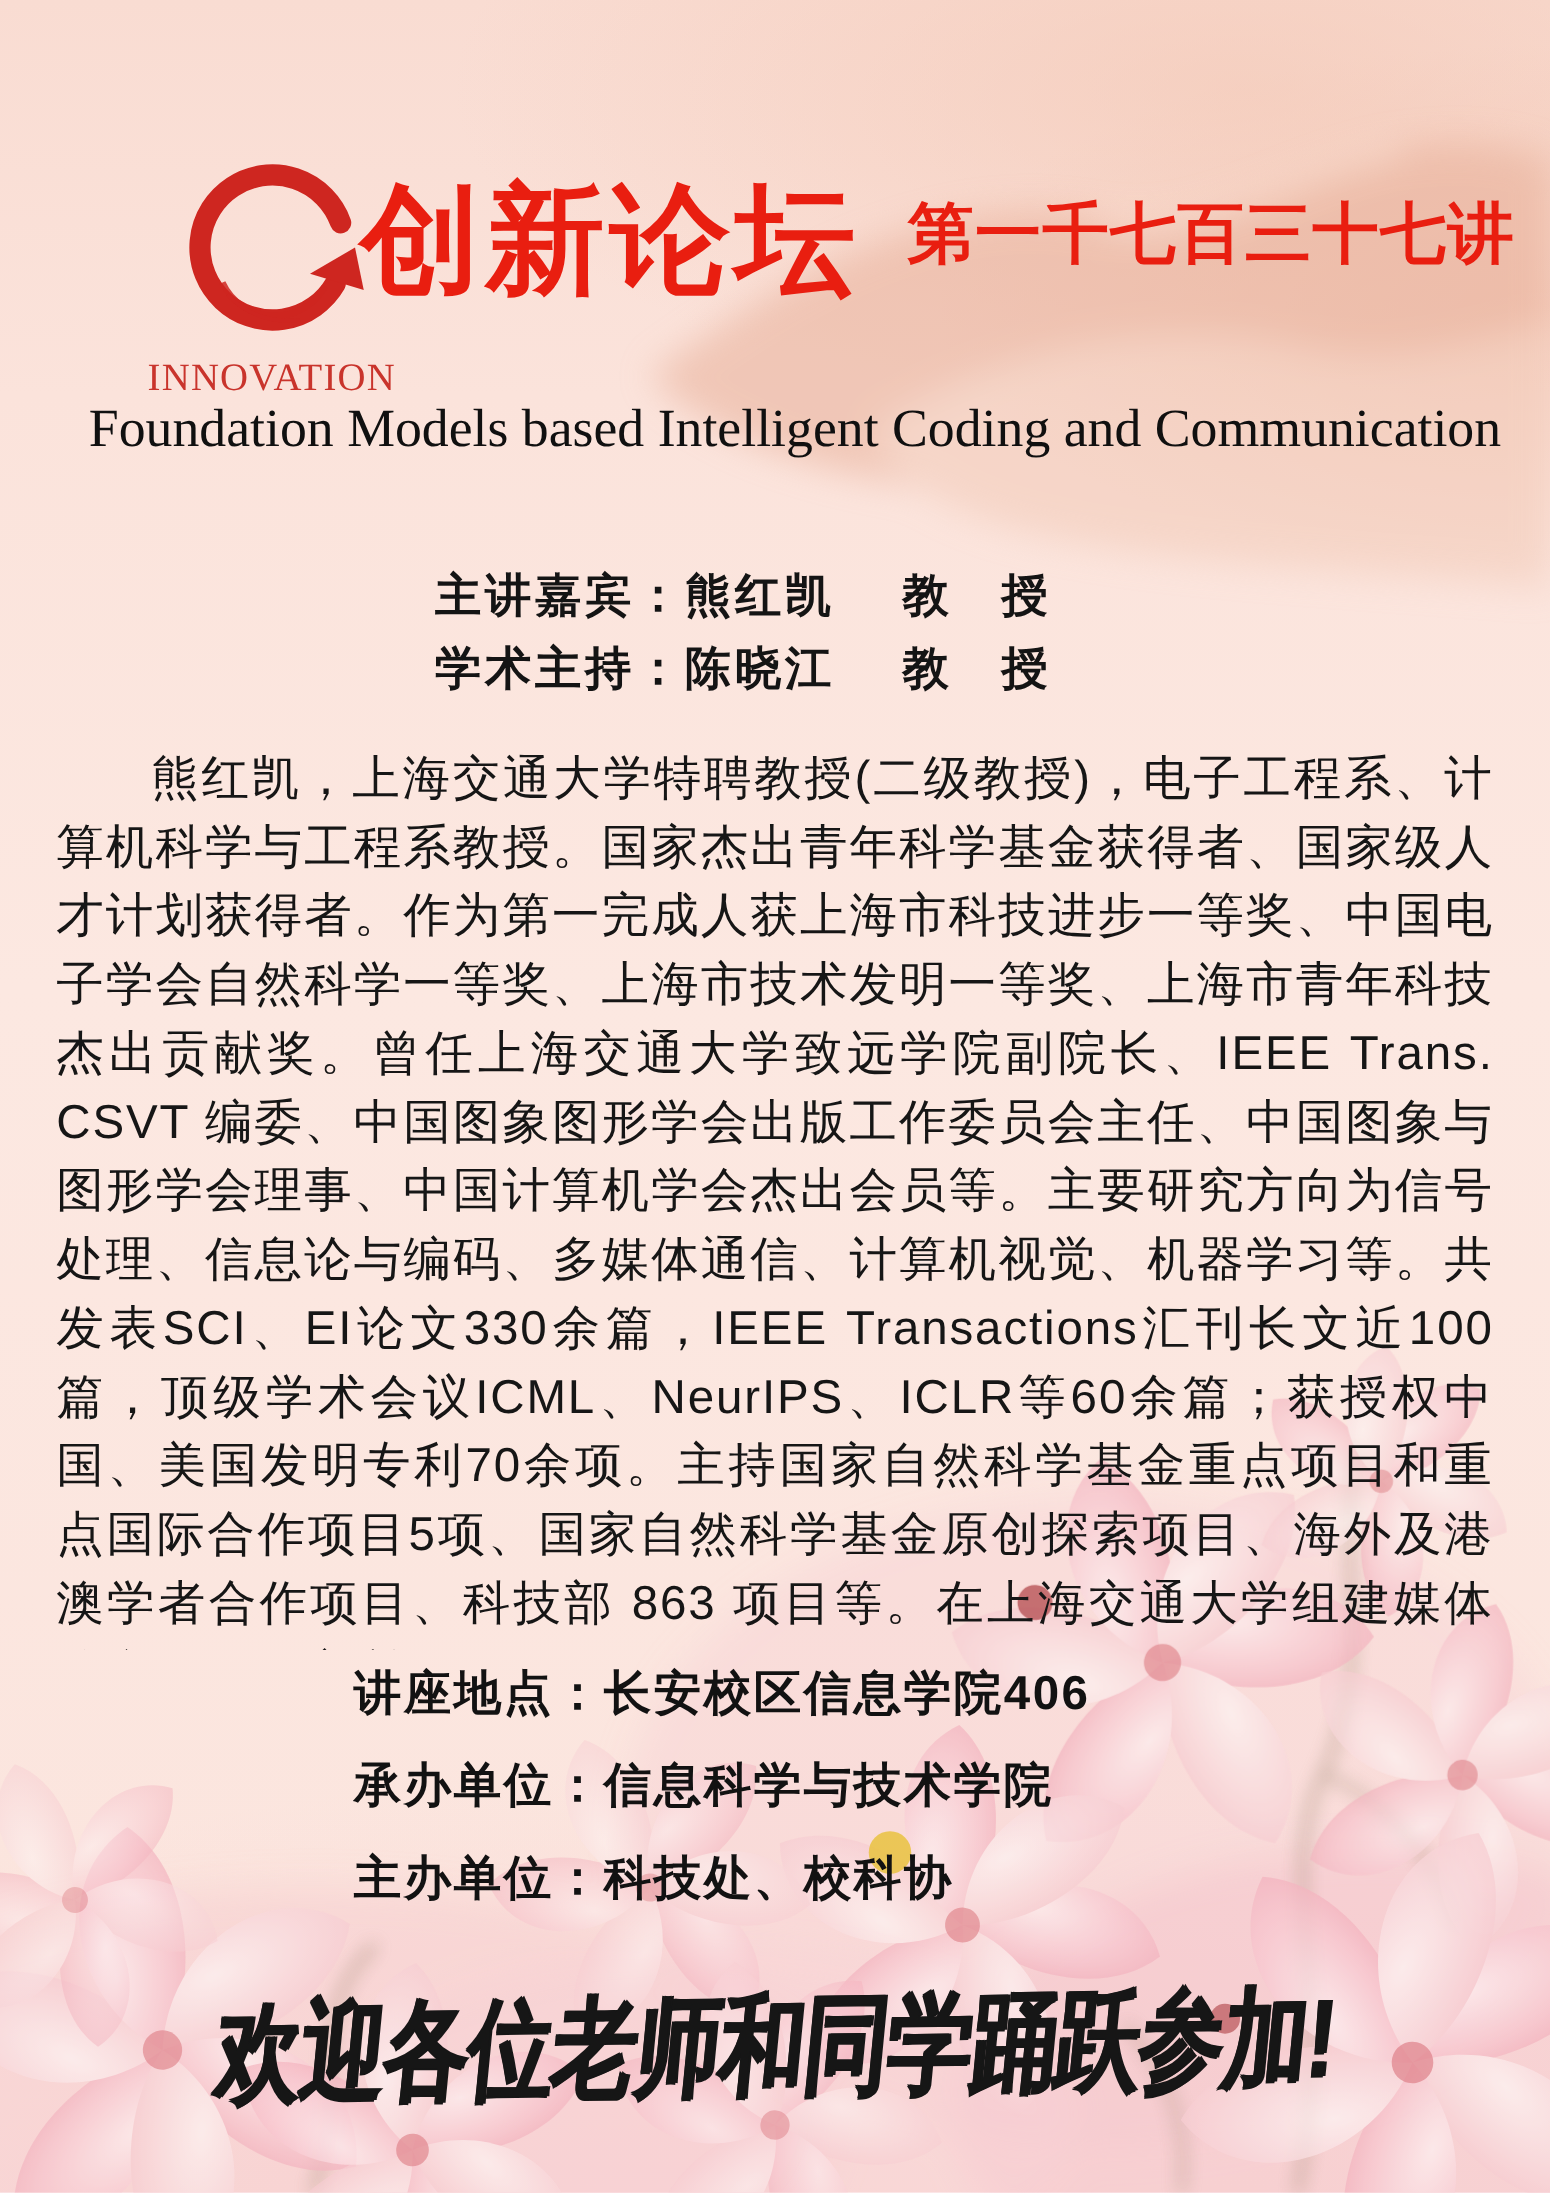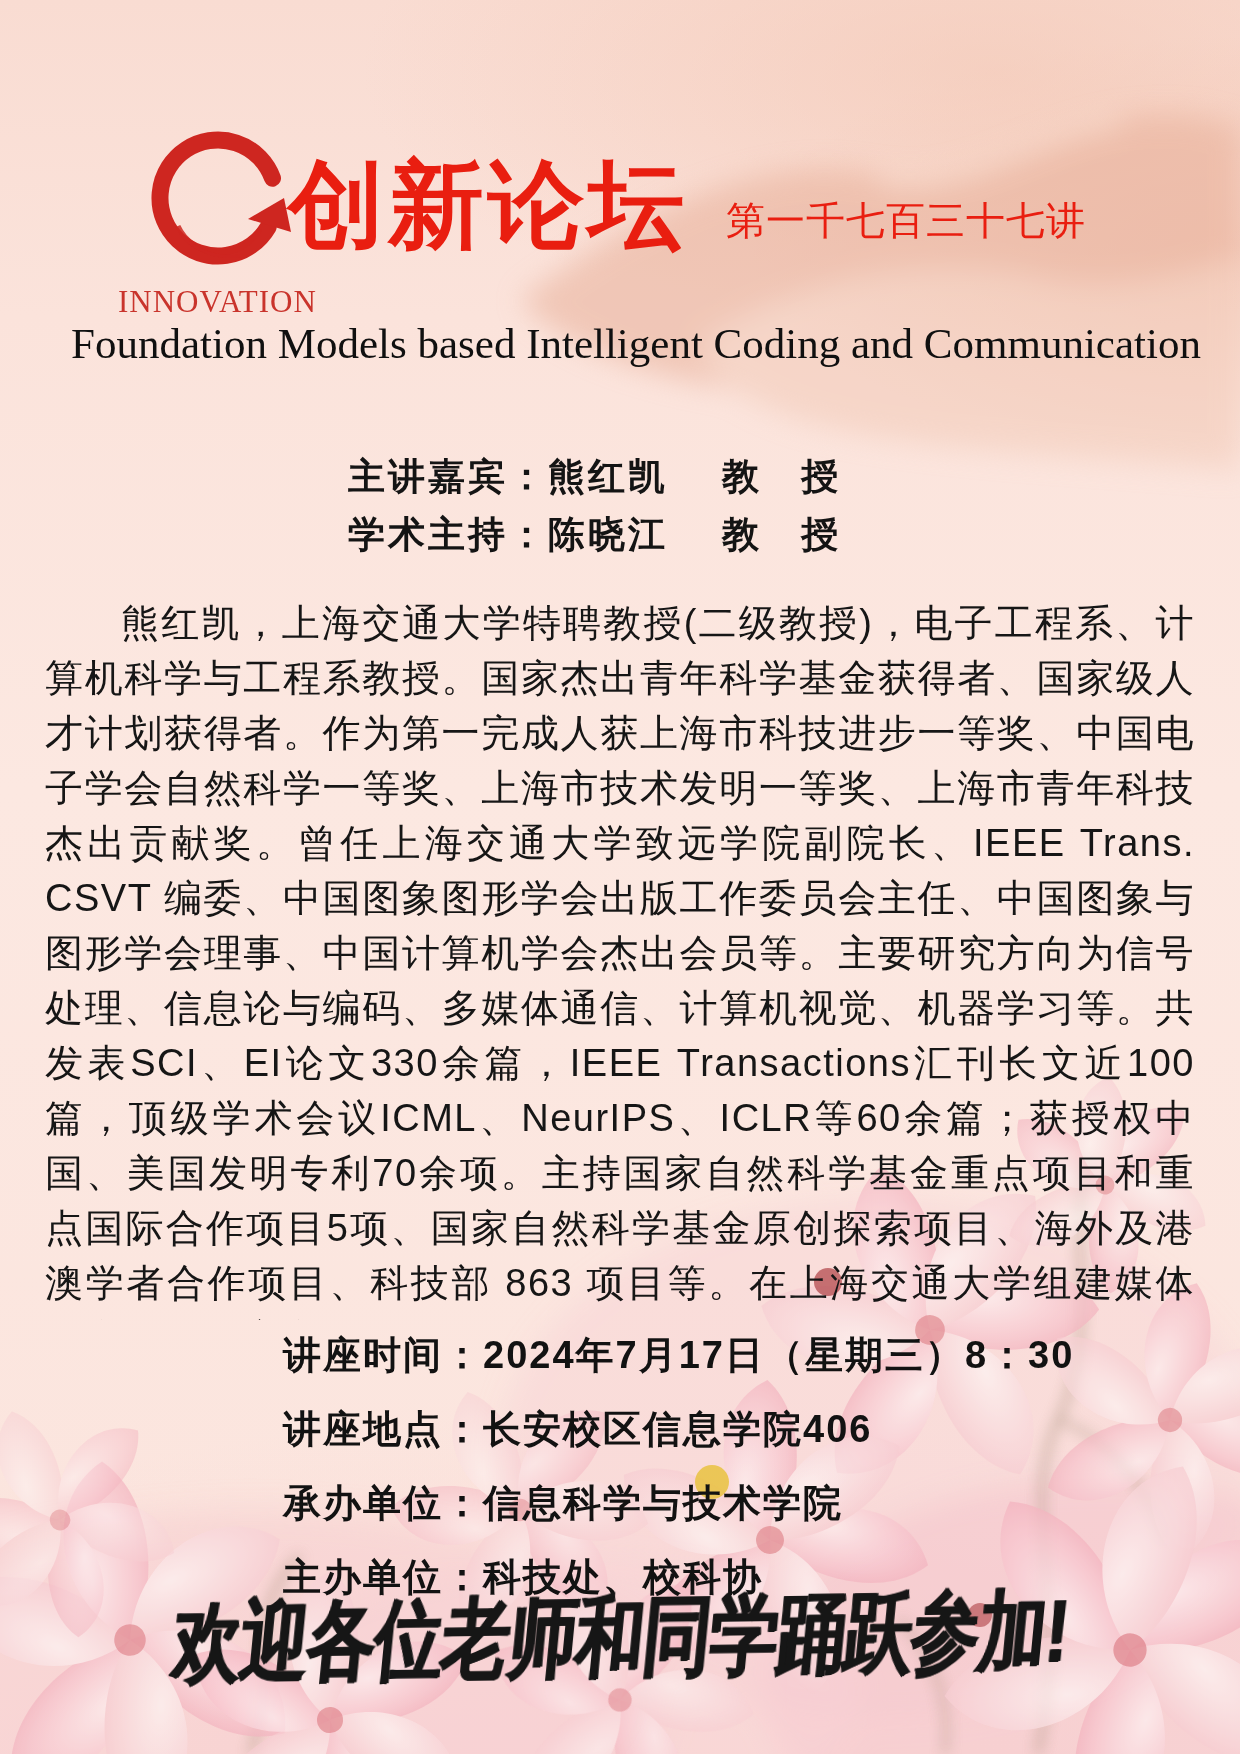--- a/index.html
+++ b/index.html
@@ -22,28 +22,28 @@
 
   
   .logo{position:absolute;left:118px;top:128px;width:210px;text-align:left;}
   .logo svg{display:block;margin:0 auto;}
   .logo-text{
     margin-top:6px;font-family:"Liberation Serif",serif;font-size:31px;
     color:#c9342c;letter-spacing:1px;font-weight:400;
   }
   .title-row{
     position:absolute;left:288px;top:128px;width:930px;height:130px;
-    display:flex;align-items:flex-end;gap:38px;
+    display:flex;align-items:center;gap:38px;
   }
   .forum-title{
     margin:0;font-size:96px;line-height:1.1;font-weight:900;color:var(--accent-red);
     letter-spacing:4px;white-space:nowrap;
   }
   .lecture-no{
-    font-size:39px;font-weight:400;color:var(--accent-red);
+    font-size:53px;font-weight:700;color:var(--accent-red);
     letter-spacing:1px;white-space:nowrap;padding-bottom:10px;
   }
 
   
   .talk-title{
     position:absolute;left:0;top:303px;width:1240px;margin:16px;
     text-align:center;font-family:"Liberation Serif",serif;font-weight:400;
     font-size:43px;color:#101010;letter-spacing:0px;white-space:nowrap;
   }
 
@@ -171,23 +171,20 @@
     </div>
     <div class="speaker-line">
       <span>学术主持：</span><span class="speaker-name">陈晓江</span><span class="speaker-title">教 授</span>
     </div>
   </div>
 
   <p class="bio">熊红凯，上海交通大学特聘教授(二级教授)，电子工程系、计算机科学与工程系教授。国家杰出青年科学基金获得者、国家级人才计划获得者。作为第一完成人获上海市科技进步一等奖、中国电子学会自然科学一等奖、上海市技术发明一等奖、上海市青年科技杰出贡献奖。曾任上海交通大学致远学院副院长、IEEE Trans. CSVT 编委、中国图象图形学会出版工作委员会主任、中国图象与图形学会理事、中国计算机学会杰出会员等。主要研究方向为信号处理、信息论与编码、多媒体通信、计算机视觉、机器学习等。共发表SCI、EI论文330余篇，IEEE Transactions汇刊长文近100篇，顶级学术会议ICML、NeurIPS、ICLR等60余篇；获授权中国、美国发明专利70余项。主持国家自然科学基金重点项目和重点国际合作项目5项、国家自然科学基金原创探索项目、海外及港澳学者合作项目、科技部 863 项目等。在上海交通大学组建媒体信息网络研究所。</p>
 
   <div class="details">
     <div class="detail-line">
-      <span>讲座时间：</span><span>2024年7月17日（星期三）8：30</span>
-    </div>
-    <div class="detail-line">
       <span>讲座地点：</span><span>长安校区信息学院406</span>
     </div>
     <div class="detail-line">
       <span>承办单位：</span><span>信息科学与技术学院</span>
     </div>
     <div class="detail-line">
       <span>主办单位：</span><span>科技处、校科协</span>
     </div>
   </div>
 

